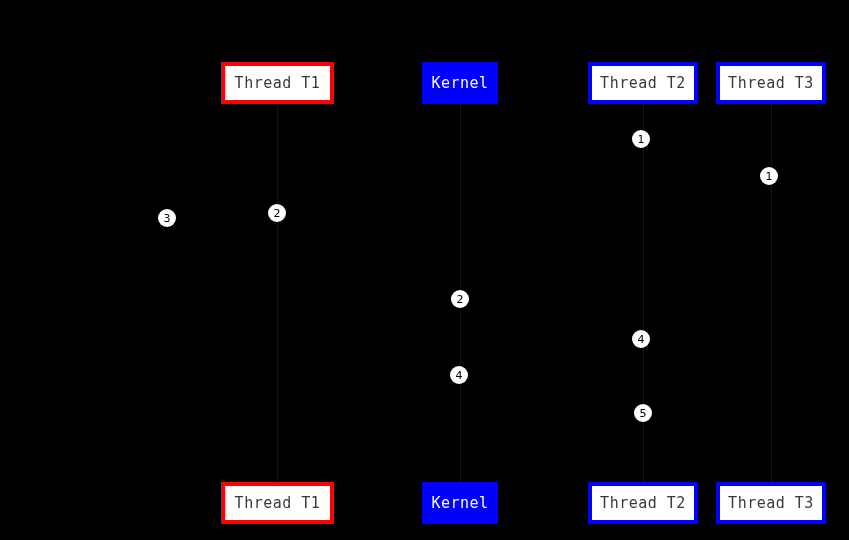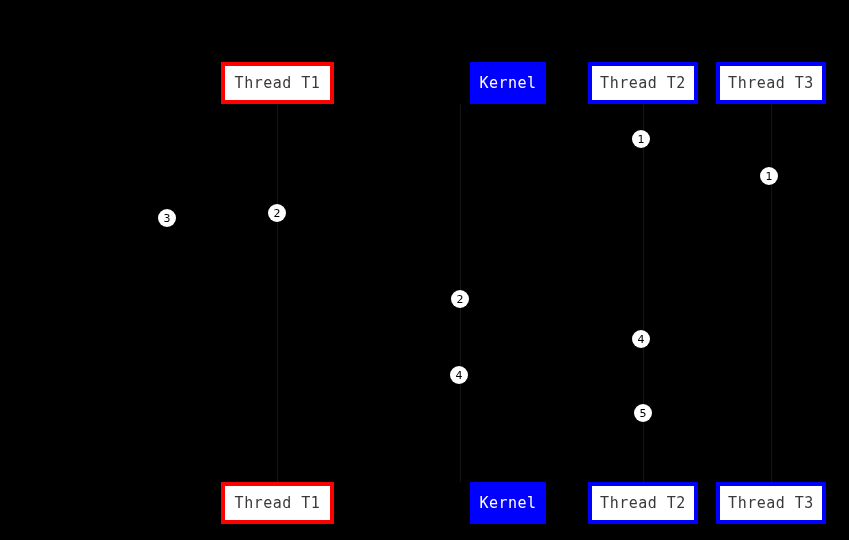--- a/index.html
+++ b/index.html
@@ -37,21 +37,20 @@
   }
   .participant.outline {
     background: #ffffff;
     color: #3a3a3a;
     border-style: solid;
     border-width: 4px;
   }
   .participant.filled {
     color: #ffffff;
     border: none;
-    margin-left: 48px;
   }
 
   
   .lifeline {
     position: absolute;
     width: 1px;
     background: #141414;
   }
 
   

